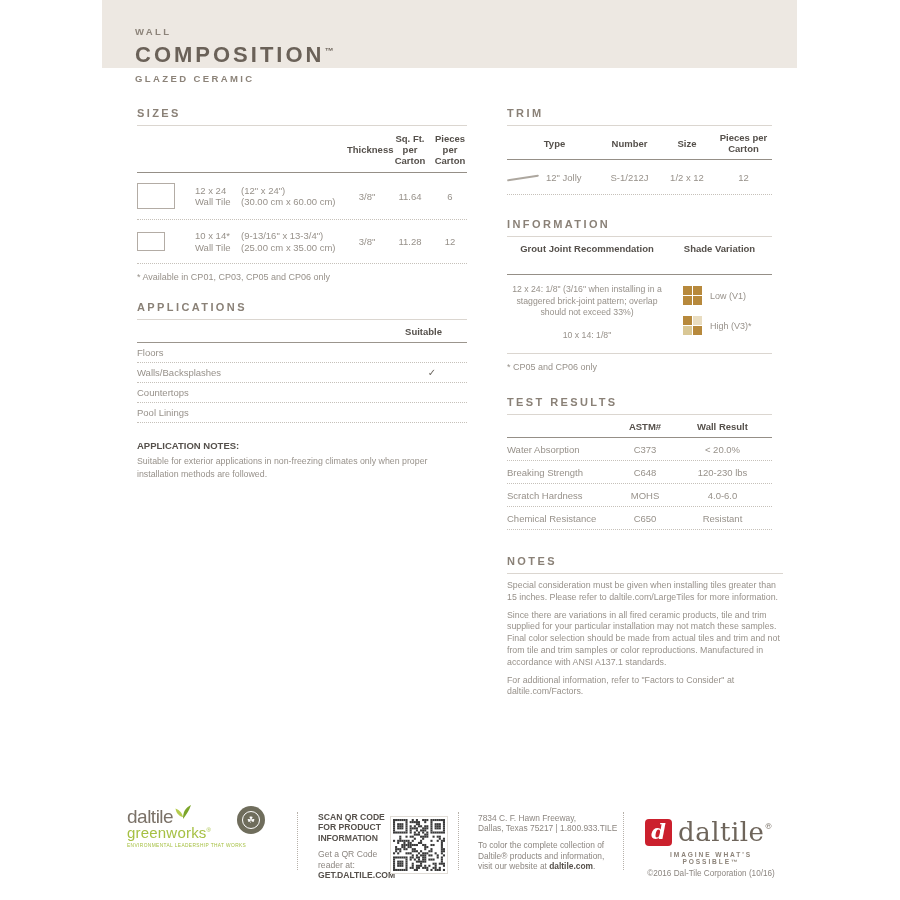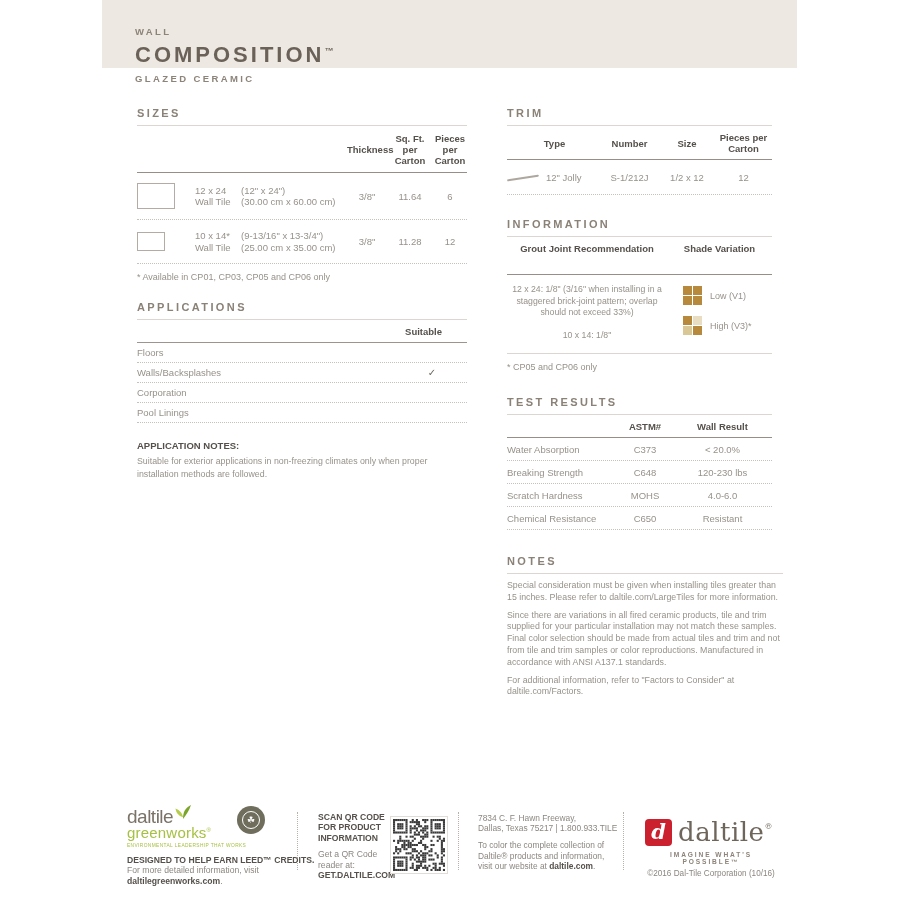--- a/index.html
+++ b/index.html
@@ -174,21 +174,21 @@
 
     <div class="app-row">
       <span class="cell-body">Floors</span>
       <span class="app-check"></span>
     </div>
     <div class="app-row">
       <span class="cell-body">Walls/Backsplashes</span>
       <span class="app-check">✓</span>
     </div>
     <div class="app-row">
-      <span class="cell-body">Corporation</span>
+      <span class="cell-body">Countertops</span>
       <span class="app-check"></span>
     </div>
     <div class="app-row">
       <span class="cell-body">Pool Linings</span>
       <span class="app-check"></span>
     </div>
 
     <div class="app-notes">
       <div class="cell-dark">APPLICATION NOTES:</div>
       <div class="app-notes-body">Suitable for exterior applications in non-freezing climates only when proper installation methods are followed.</div>
@@ -301,23 +301,20 @@
         <path d="M9 15 C9 8 11 4 17 1 C15 7 12 11 9 15Z" fill="#7BA529"></path>
         <path d="M8.5 13 C5 12 2 9 1.5 4.5 C6 6.5 8 9 9 13Z" fill="#B5CC4D"></path>
       </svg>
     </div>
     <div class="gw-green"><span>greenworks</span><sup>®</sup></div>
     <div class="gw-tag">ENVIRONMENTAL LEADERSHIP THAT WORKS</div>
     <div class="seal">
       <div class="seal-inner">
           <span>☘</span>
         </div>
-    </div>
-    <div class="gw-leed">
-      <span class="f-bold">DESIGNED TO HELP EARN LEED™ CREDITS.</span><span class="f-body"> For more detailed information, visit </span><span class="f-link">daltilegreenworks.com</span><span class="f-body">.</span>
     </div>
   </div>
 
   <div class="qrb">
     <div class="f-bold">SCAN QR CODE</div>
     <div class="f-bold">FOR PRODUCT</div>
     <div class="f-bold">INFORMATION</div>
     <div class="gap"></div>
     <div class="f-body">Get a QR Code</div>
     <div class="f-body">reader at:</div>

